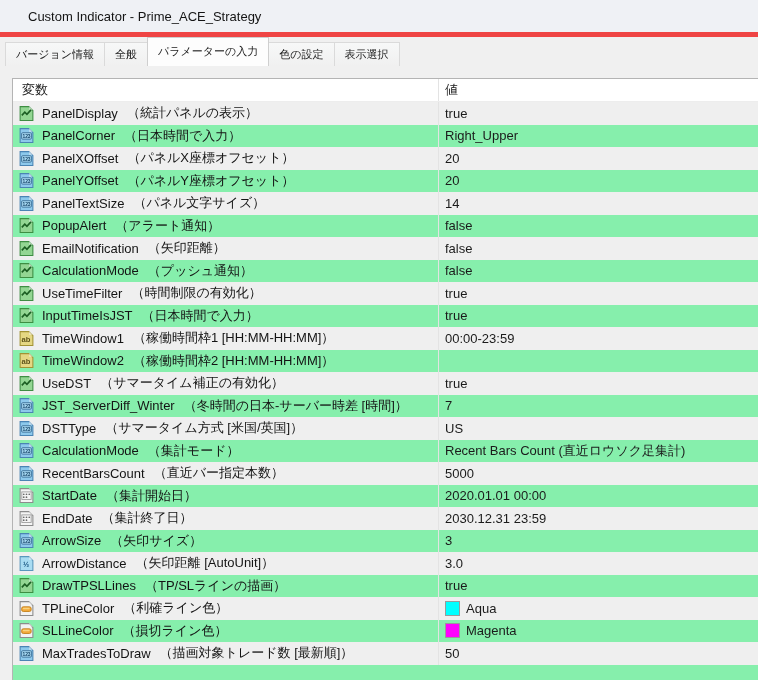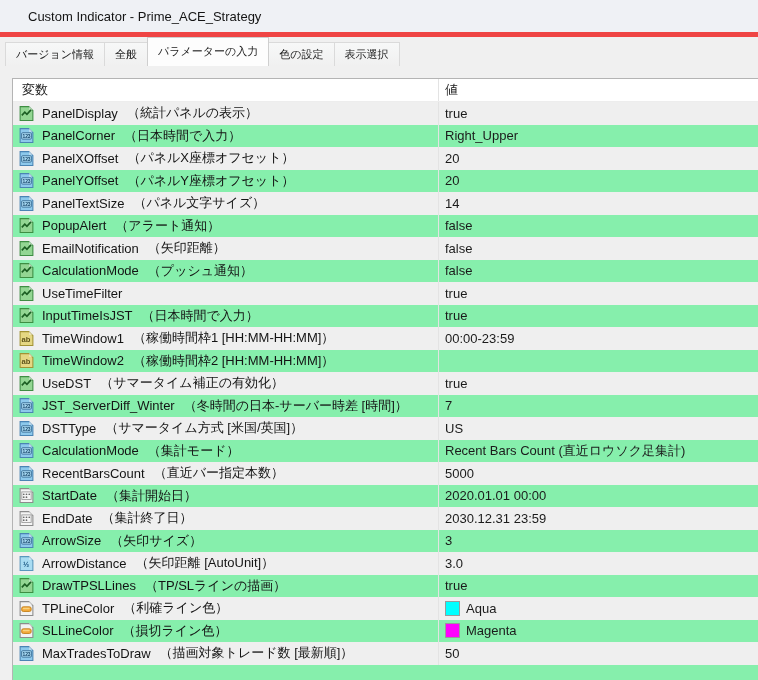--- a/index.html
+++ b/index.html
@@ -224,20 +224,21 @@
       <div class="row alt">
         <div class="cell var">
           <span class="icon">
             <svg width="17" height="17" viewBox="0 0 16 16">
               <path d="M2 1.5 h8.3 L14 5.2 V14.5 H2 Z" fill="#93d693" stroke="#3e8e43" stroke-width="1"></path>
               <path d="M10.5 1 L14 4.5 L10.5 4.5 Z" fill="rgba(255,255,255,0.55)"></path>
               <polyline points="3.6,9.8 6.4,6.8 8.4,8.8 12.2,4.6" fill="none" stroke="#1c5e23" stroke-width="1.5"></polyline>
             </svg>
           </span>
           <span class="vname">UseTimeFilter</span>
+          <span class="vdesc">（時間制限の有効化）</span>
         </div>
         <div class="cell val">
           <span>true</span>
         </div>
       </div>
       <div class="row">
         <div class="cell var">
           <span class="icon">
             <svg width="17" height="17" viewBox="0 0 16 16">
               <path d="M2 1.5 h8.3 L14 5.2 V14.5 H2 Z" fill="#93d693" stroke="#3e8e43" stroke-width="1"></path>

